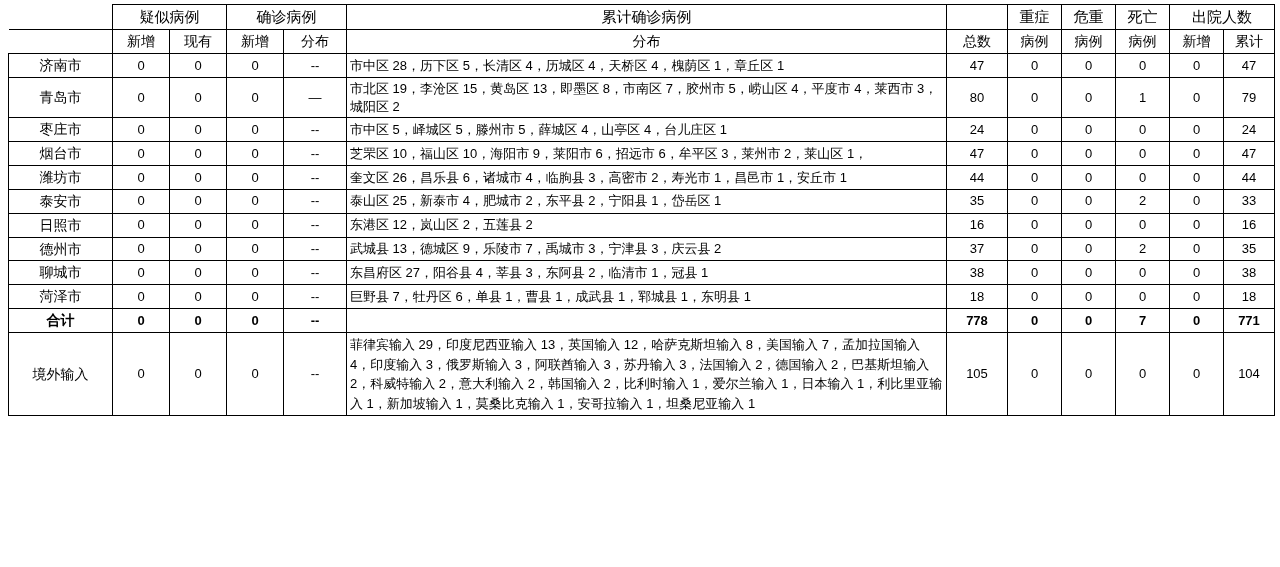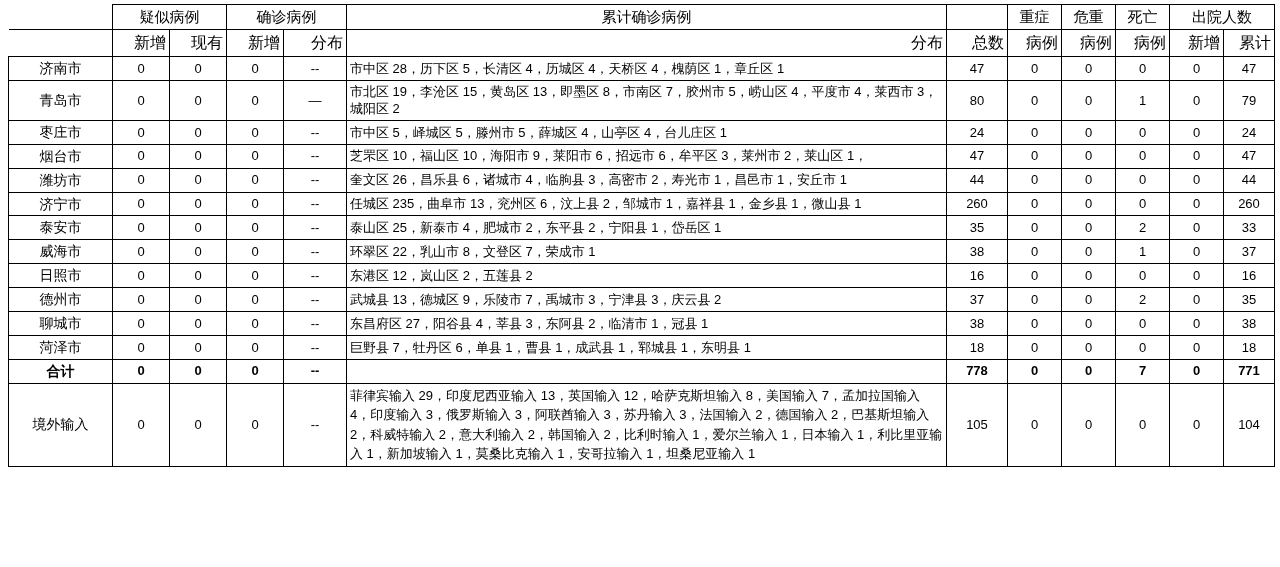--- a/index.html
+++ b/index.html
@@ -32,22 +32,21 @@
     vertical-align: middle;
     line-height: 1.35;
     font-weight: normal;
   }
   .hdr-top td, .hdr-sub td {
     text-align: center;
     font-weight: bold;
     font-size: 15px;
   }
   .hdr-sub td {
-    font-size: 16px;
-    text-align: right;
+    font-size: 14px;
   }
   .no-left-border {
     border-left: none !important;
   }
   .corner {
     border-top: none !important;
     border-left: none !important;
   }
   td.city {
     text-align: center;
@@ -198,60 +197,32 @@
           <td class="num">--</td>
           <td class="dist">奎文区 26，昌乐县 6，诸城市 4，临朐县 3，高密市 2，寿光市 1，昌邑市 1，安丘市 1</td>
           <td class="num">44</td>
           <td class="num">0</td>
           <td class="num">0</td>
           <td class="num">0</td>
           <td class="num">0</td>
           <td class="num">44</td>
         </tr>
         <tr>
-          <td class="city">济宁市</td>
-          <td class="num">0</td>
-          <td class="num">0</td>
-          <td class="num">0</td>
-          <td class="num">--</td>
-          <td class="dist">任城区 235，曲阜市 13，兖州区 6，汶上县 2，邹城市 1，嘉祥县 1，金乡县 1，微山县 1</td>
-          <td class="num">260</td>
-          <td class="num">0</td>
-          <td class="num">0</td>
-          <td class="num">0</td>
-          <td class="num">0</td>
-          <td class="num">260</td>
-        </tr>
-        <tr>
           <td class="city">泰安市</td>
           <td class="num">0</td>
           <td class="num">0</td>
           <td class="num">0</td>
           <td class="num">--</td>
           <td class="dist">泰山区 25，新泰市 4，肥城市 2，东平县 2，宁阳县 1，岱岳区 1</td>
           <td class="num">35</td>
           <td class="num">0</td>
           <td class="num">0</td>
           <td class="num">2</td>
           <td class="num">0</td>
           <td class="num">33</td>
-        </tr>
-        <tr>
-          <td class="city">威海市</td>
-          <td class="num">0</td>
-          <td class="num">0</td>
-          <td class="num">0</td>
-          <td class="num">--</td>
-          <td class="dist">环翠区 22，乳山市 8，文登区 7，荣成市 1</td>
-          <td class="num">38</td>
-          <td class="num">0</td>
-          <td class="num">0</td>
-          <td class="num">1</td>
-          <td class="num">0</td>
-          <td class="num">37</td>
         </tr>
         <tr>
           <td class="city">日照市</td>
           <td class="num">0</td>
           <td class="num">0</td>
           <td class="num">0</td>
           <td class="num">--</td>
           <td class="dist">东港区 12，岚山区 2，五莲县 2</td>
           <td class="num">16</td>
           <td class="num">0</td>

